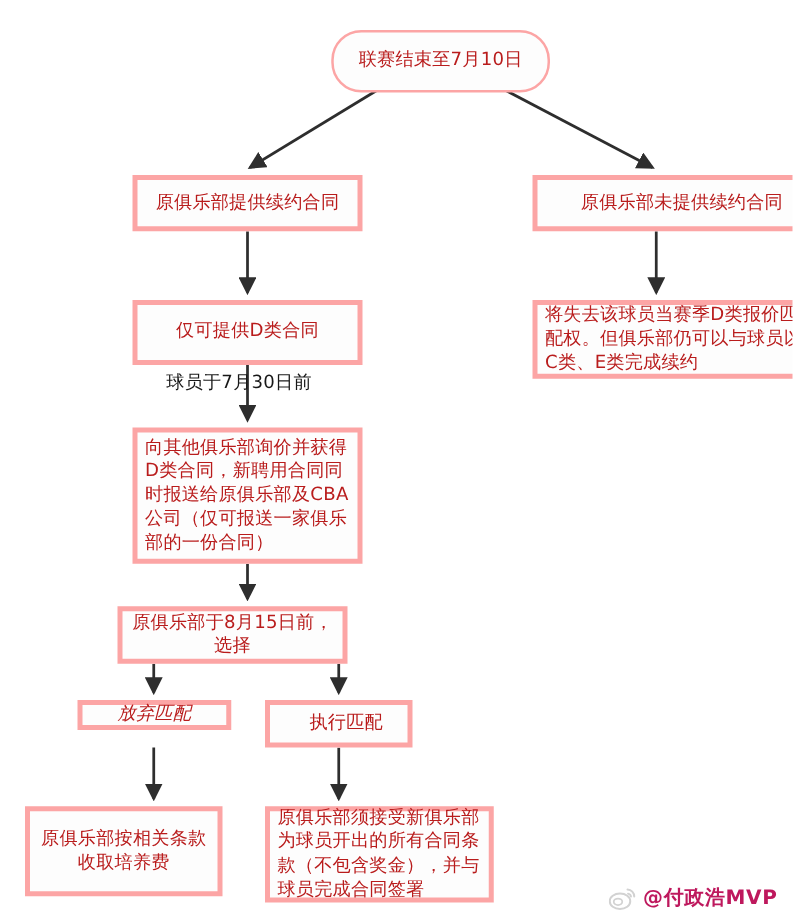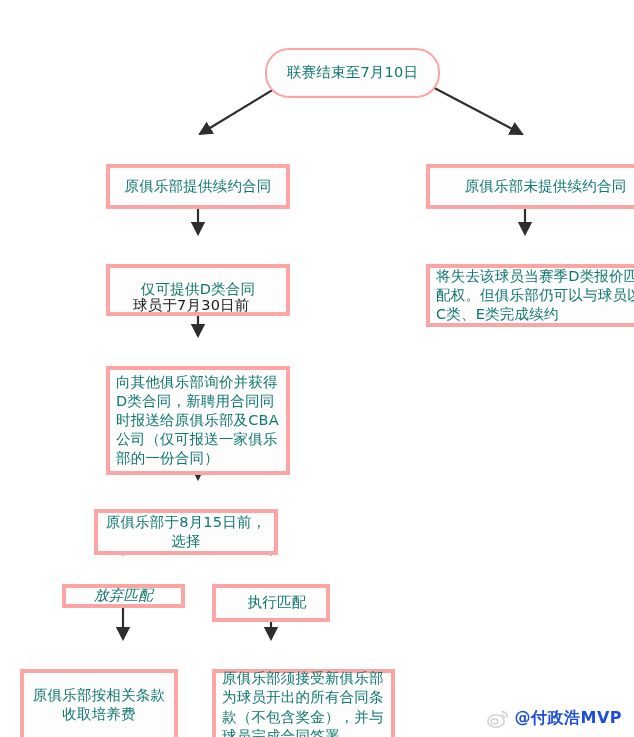--- a/index.html
+++ b/index.html
@@ -34,22 +34,21 @@
     box-sizing: border-box;
     border: 4px solid #fca5a5;
     background: #fdfdfd;
     display: flex;
     align-items: center;
     justify-content: center;
     padding: 3px 6px;
     line-height: 1.32;
     font-size: 14.5px;
     letter-spacing: 0.2px;
-    color: #0f766e;
-    margin-top: 24px;
+    color: #b91c1c;
   }
   .node.stadium {
     border-radius: 24px;
     border-width: 2px;
   }
   .node.center-txt {
     text-align: center;
   }
   .node.left-txt {
     text-align: left;
@@ -82,21 +81,21 @@
   #lbl-player  { left: 133px; top: 296px; }
 
   
   #watermark {
     position: absolute;
     right: 12px;
     bottom: 8px;
     display: flex;
     align-items: center;
     gap: 5px;
-    color: #1d4ed8;
+    color: #be185d;
     font-size: 16px;
     font-weight: bold;
     letter-spacing: 0.5px;
     user-select: none;
     margin-top: 12px;
   }
   #watermark svg { display: block; }
 </style>
 </head>
 <body>

